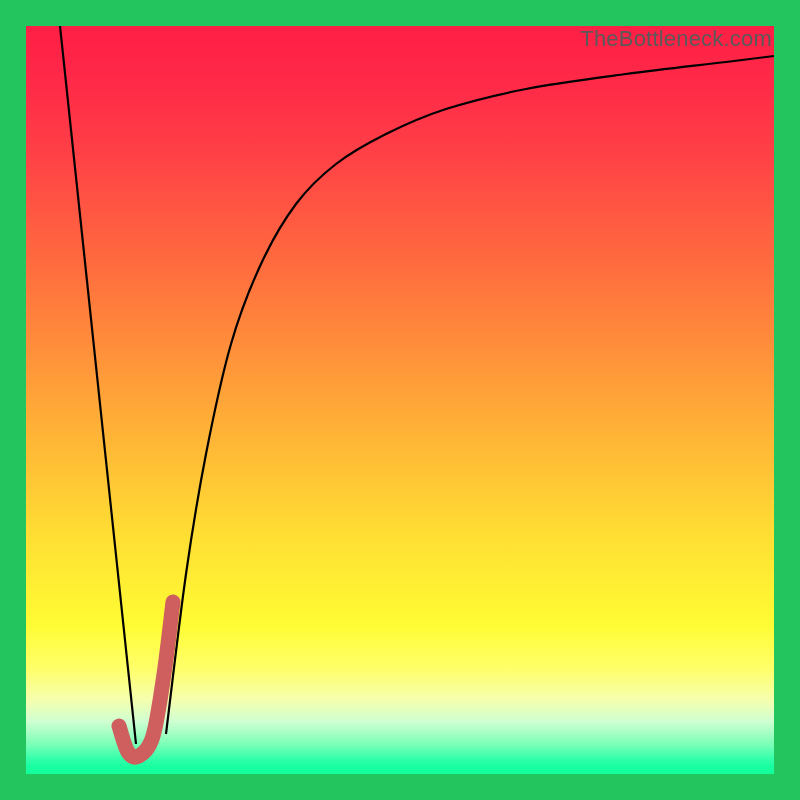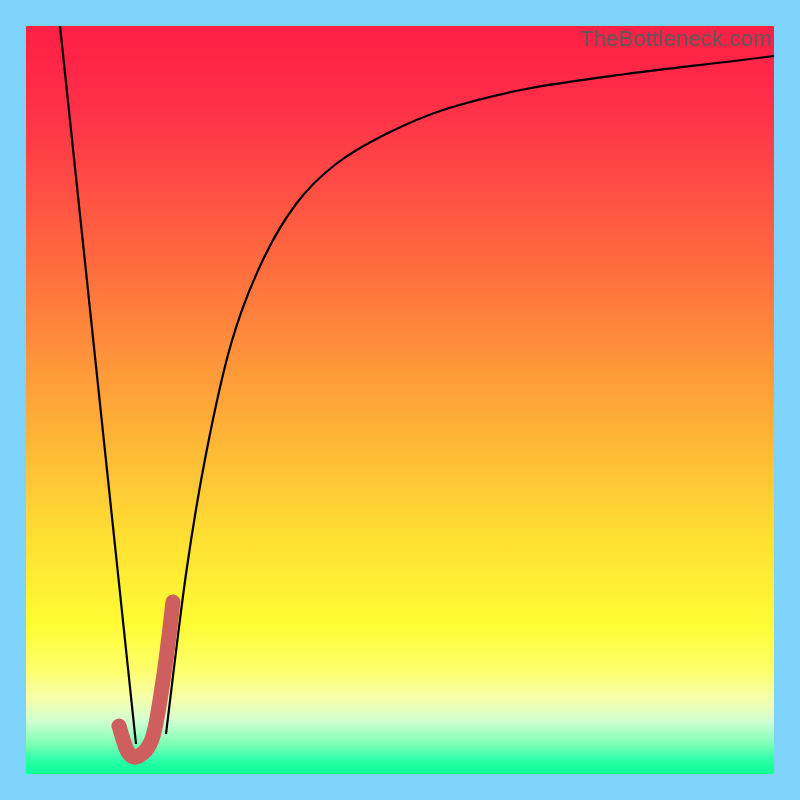--- a/index.html
+++ b/index.html
@@ -7,21 +7,21 @@
     padding: 0;
     width: 800px;
     height: 800px;
     overflow: hidden;
     font-family: Arial, Helvetica, sans-serif;
   }
   .frame {
     position: relative;
     width: 800px;
     height: 800px;
-    background: #7dd3fc;
+    background: #22c55e;
     box-sizing: border-box;
   }
   .plot-area {
     position: absolute;
     left: 26px;
     top: 26px;
     width: 748px;
     height: 748px;
     overflow: hidden;
   }

